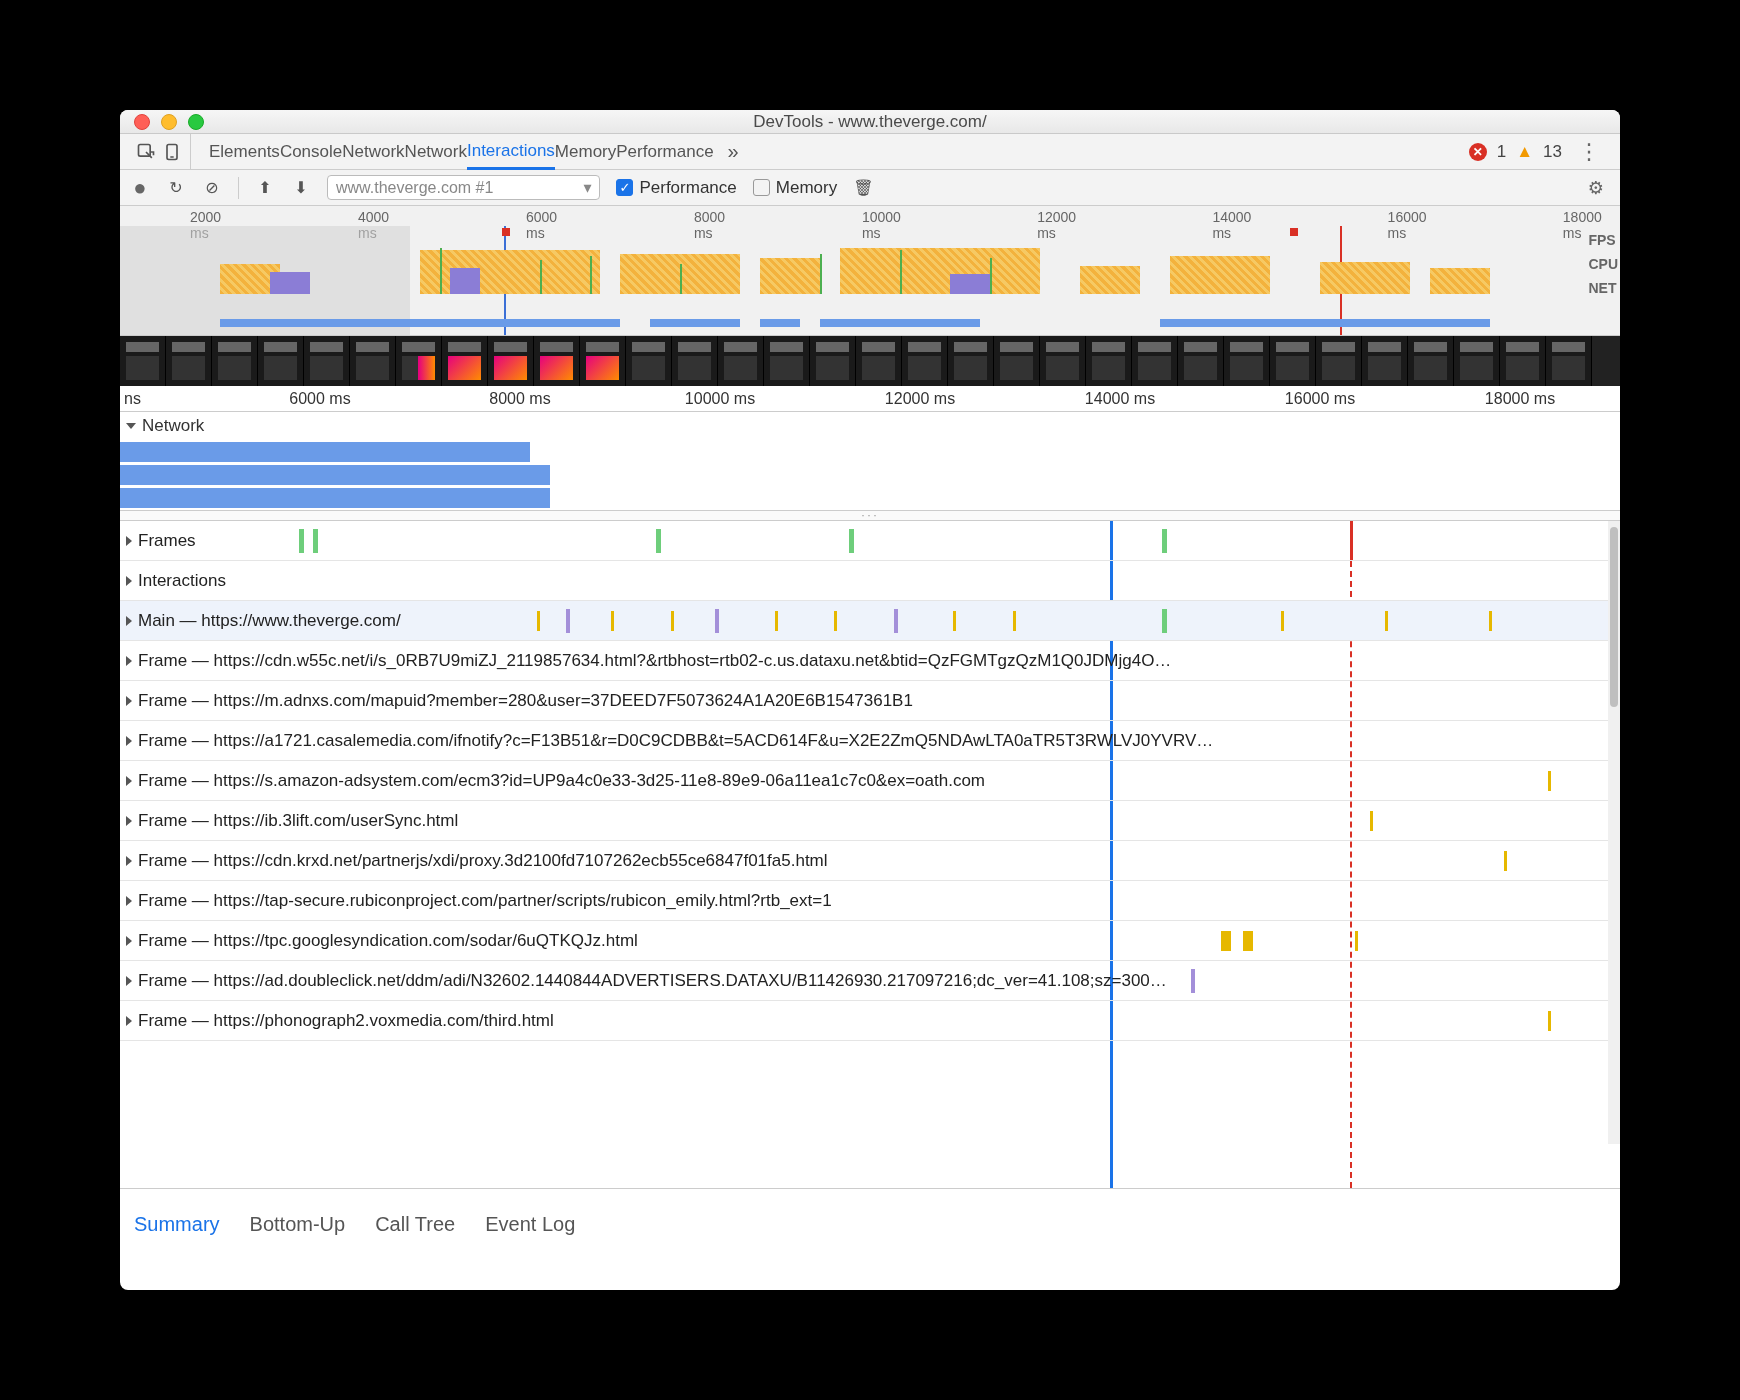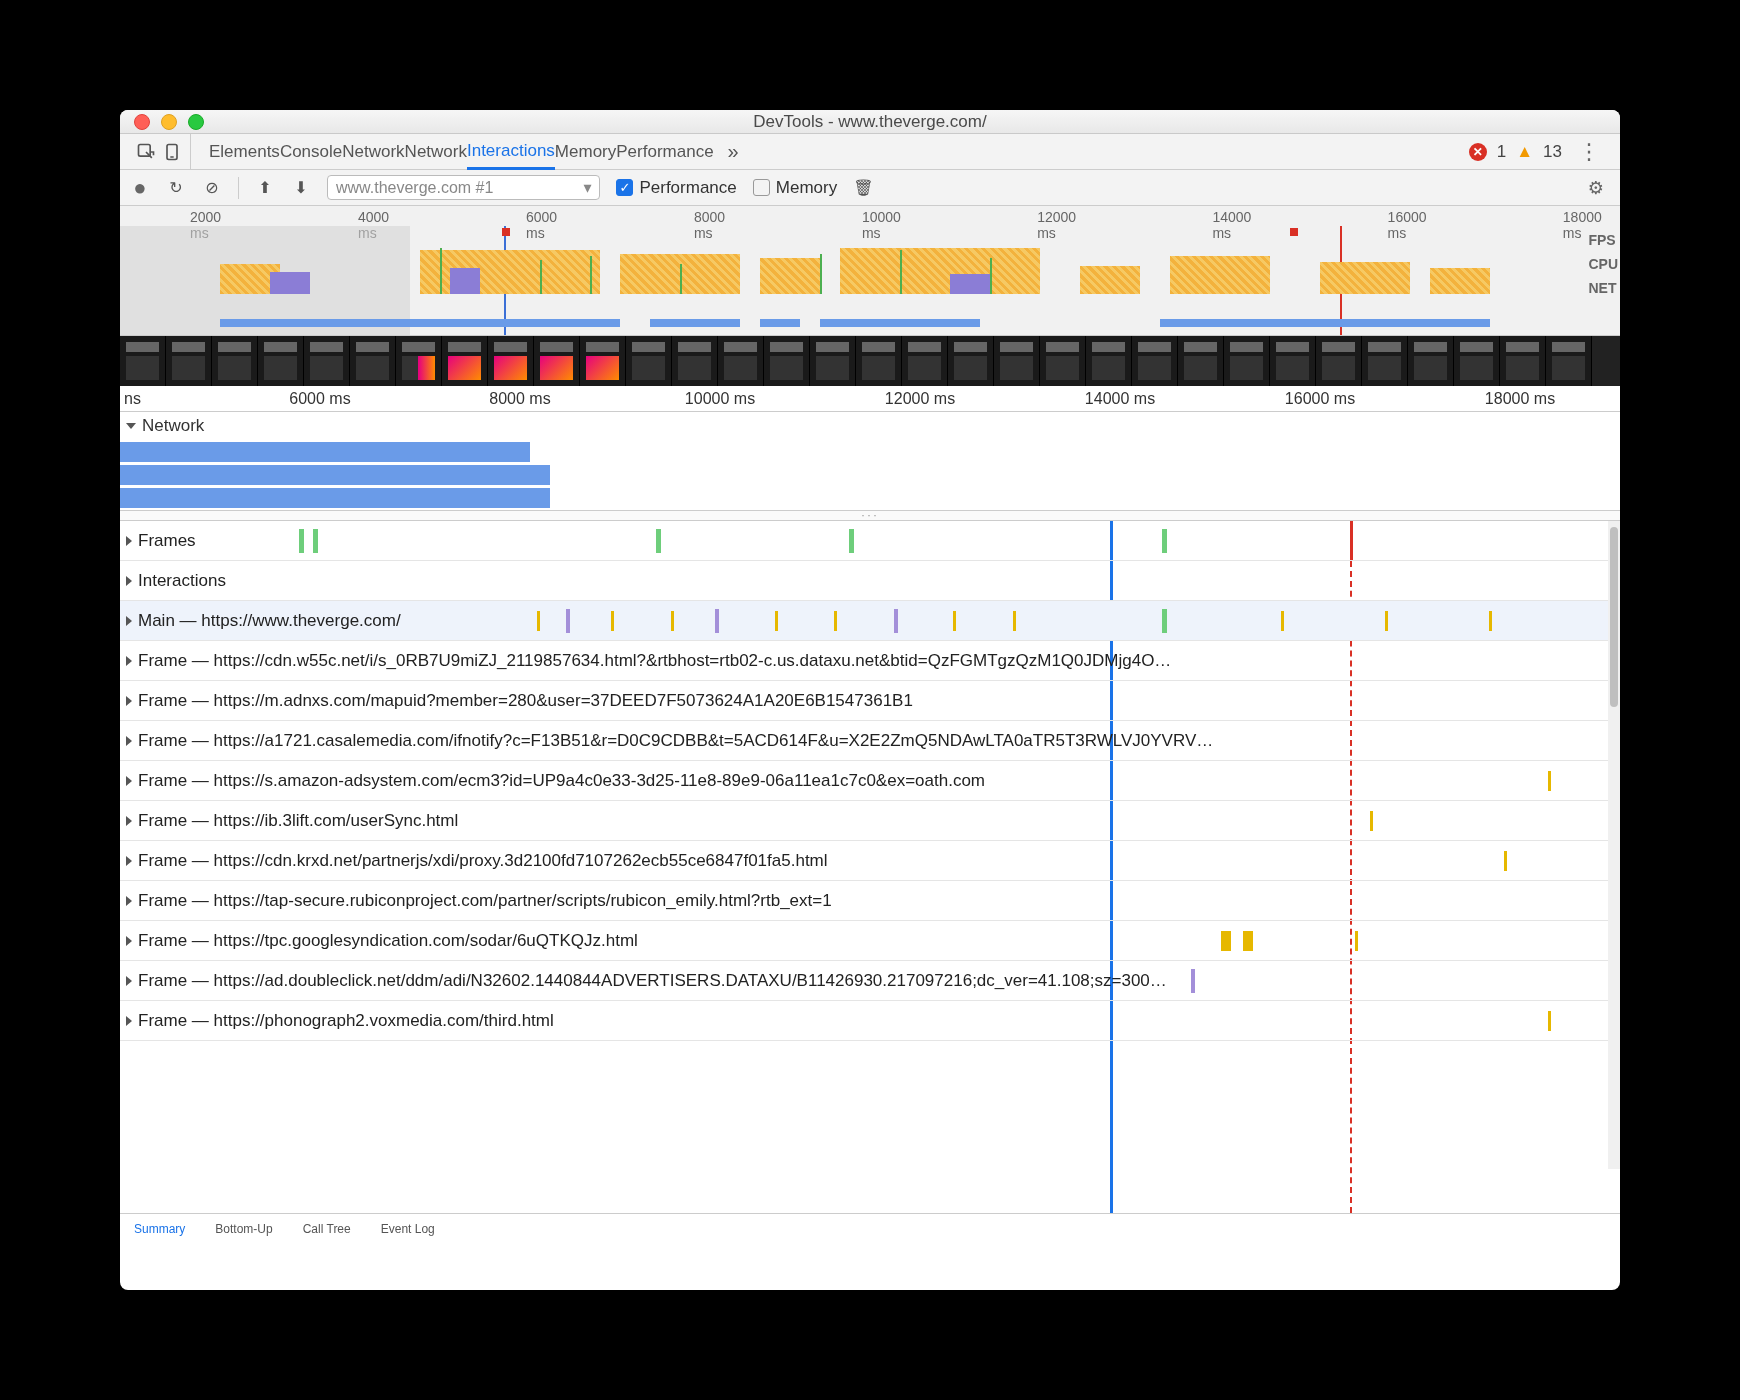--- a/index.html
+++ b/index.html
@@ -123,21 +123,21 @@
   .blk.thin { top:10px; height:20px; width:3px; background:#e6b800;}
   .blk.p { background:#a38fd9; width:4px;}
   .blk.g { background:#6ece7b; width:5px;}
   .vline { position:absolute; top:0; bottom:0; width:3px;}
   .vblue { background:#1a73e8; left:66%; }
   .vred  { background:#d93025; left:82%; }
   .vreddash { left:82%; width:0; border-left:2px dashed #d93025; }
   .scroll { position:absolute; right:0; top:0; bottom:44px; width:12px; background:#f0f0f0;}
   .thumb { position:absolute; left:2px; right:2px; top:6px; height:180px; background:#bfbfbf; border-radius:4px;}
   
-  .btabs { border-top:1px solid #ccc; display:flex; align-items:center; gap:30px; padding:8px 14px 54px; font-size:12px; color:#555;}
+  .btabs { border-top:1px solid #ccc; display:flex; align-items:center; gap:30px; padding:24px 14px 54px; font-size:20px; color:#555;}
   .btab.active { color:#1a73e8; }
   svg.icn { width:20px; height:20px; }
 </style>
 </head>
 <body>
 
 <div class="window">
 
   <div class="titlebar">
     <div class="traffic">

